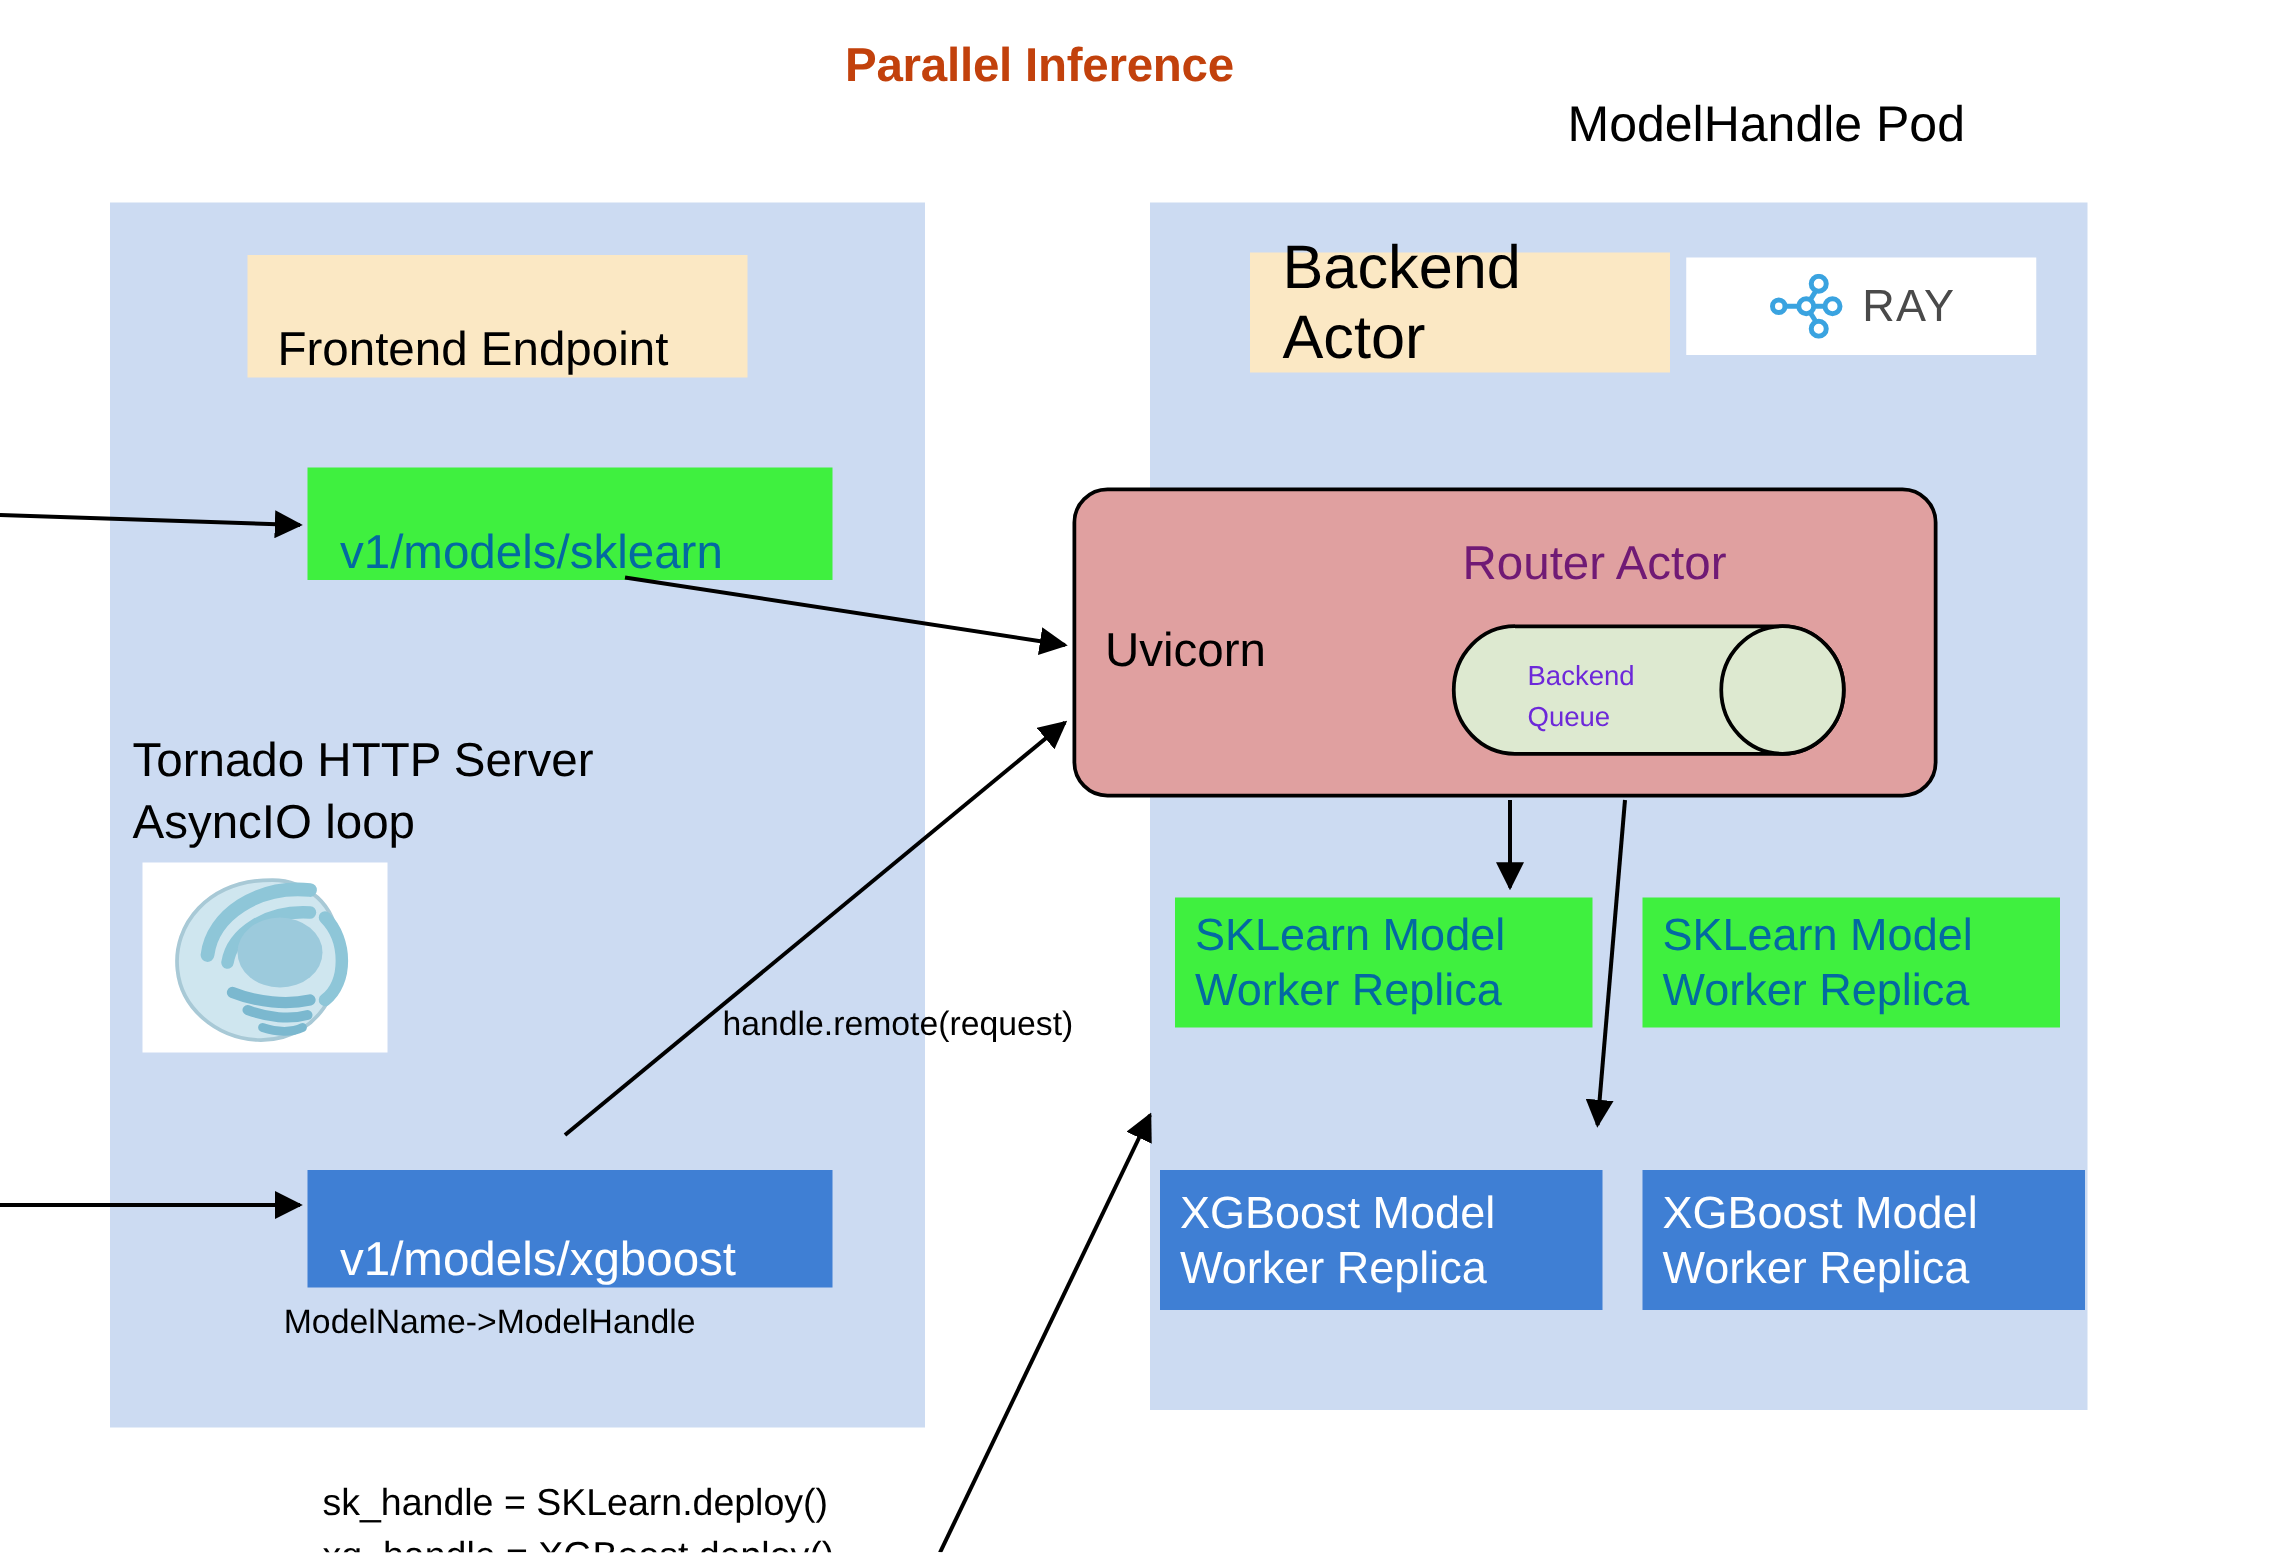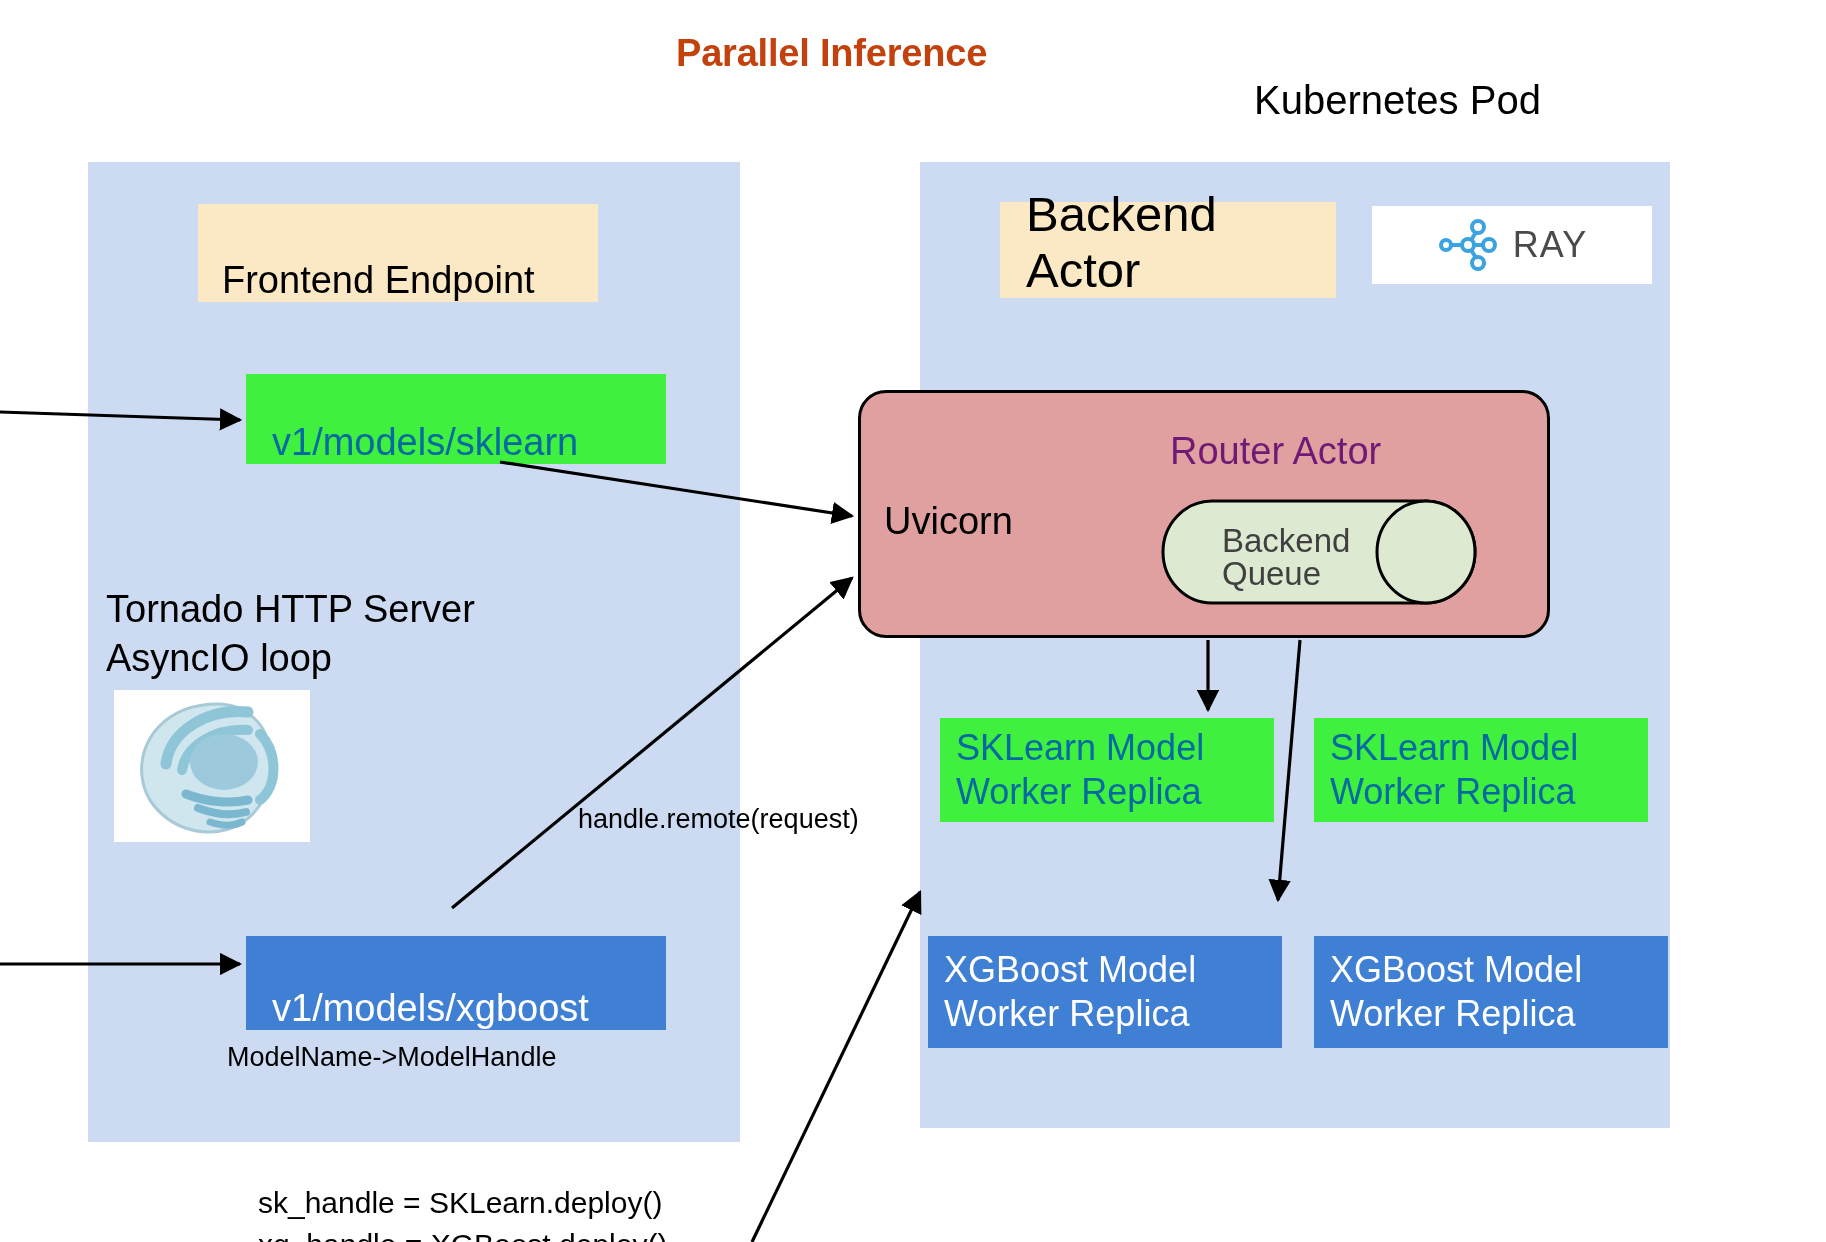--- a/index.html
+++ b/index.html
@@ -75,21 +75,20 @@
   }
 
   
   #ray-card {
     left: 1349px; top: 206px; width: 280px; height: 78px;
     background: #ffffff;
     display: flex;
     align-items: center;
     justify-content: center;
     gap: 14px;
-    margin-left: 23px;
   }
   #ray-wordmark {
     font-size: 36px;
     letter-spacing: 1px;
     color: #4a4a4a;
   }
 
   
   #tornado-caption {
     left: 106px; top: 585px;
@@ -128,23 +127,23 @@
     left: 884px; top: 500px;
     font-size: 38px;
     color: #000000;
     white-space: nowrap;
   }
   #backend-queue {
     left: 1160px; top: 498px; width: 320px; height: 108px;
   }
   #backend-queue-label {
     left: 1222px; top: 524px;
-    font-size: 33px;
+    font-size: 22px;
     line-height: 33px;
-    color: #404040;
+    color: #6d28d9;
     white-space: pre-line;
     text-align: left;
   }
 
   
   .worker {
     align-items: center;
     padding-left: 16px;
     font-size: 36px;
     line-height: 44px;
@@ -179,21 +178,21 @@
 </style>
 </head>
 <body>
 
 <div id="stage">
 
   <div class="abs panel" id="panel-frontend"></div>
   <div class="abs panel" id="panel-pod"></div>
 
   <div class="abs" id="title-parallel">Parallel Inference</div>
-  <div class="abs" id="title-k8s">Kubernetes Pod</div>
+  <div class="abs" id="title-k8s">ModelHandle Pod</div>
 
   <div class="abs box box-cream" id="box-frontend-endpoint">
     <span class="lbl">Frontend Endpoint</span>
   </div>
 
   <div class="abs box box-green" id="box-sklearn-endpoint">
     <span class="lbl">v1/models/sklearn</span>
   </div>
 
   <div class="abs box box-blue" id="box-xgboost-endpoint">

